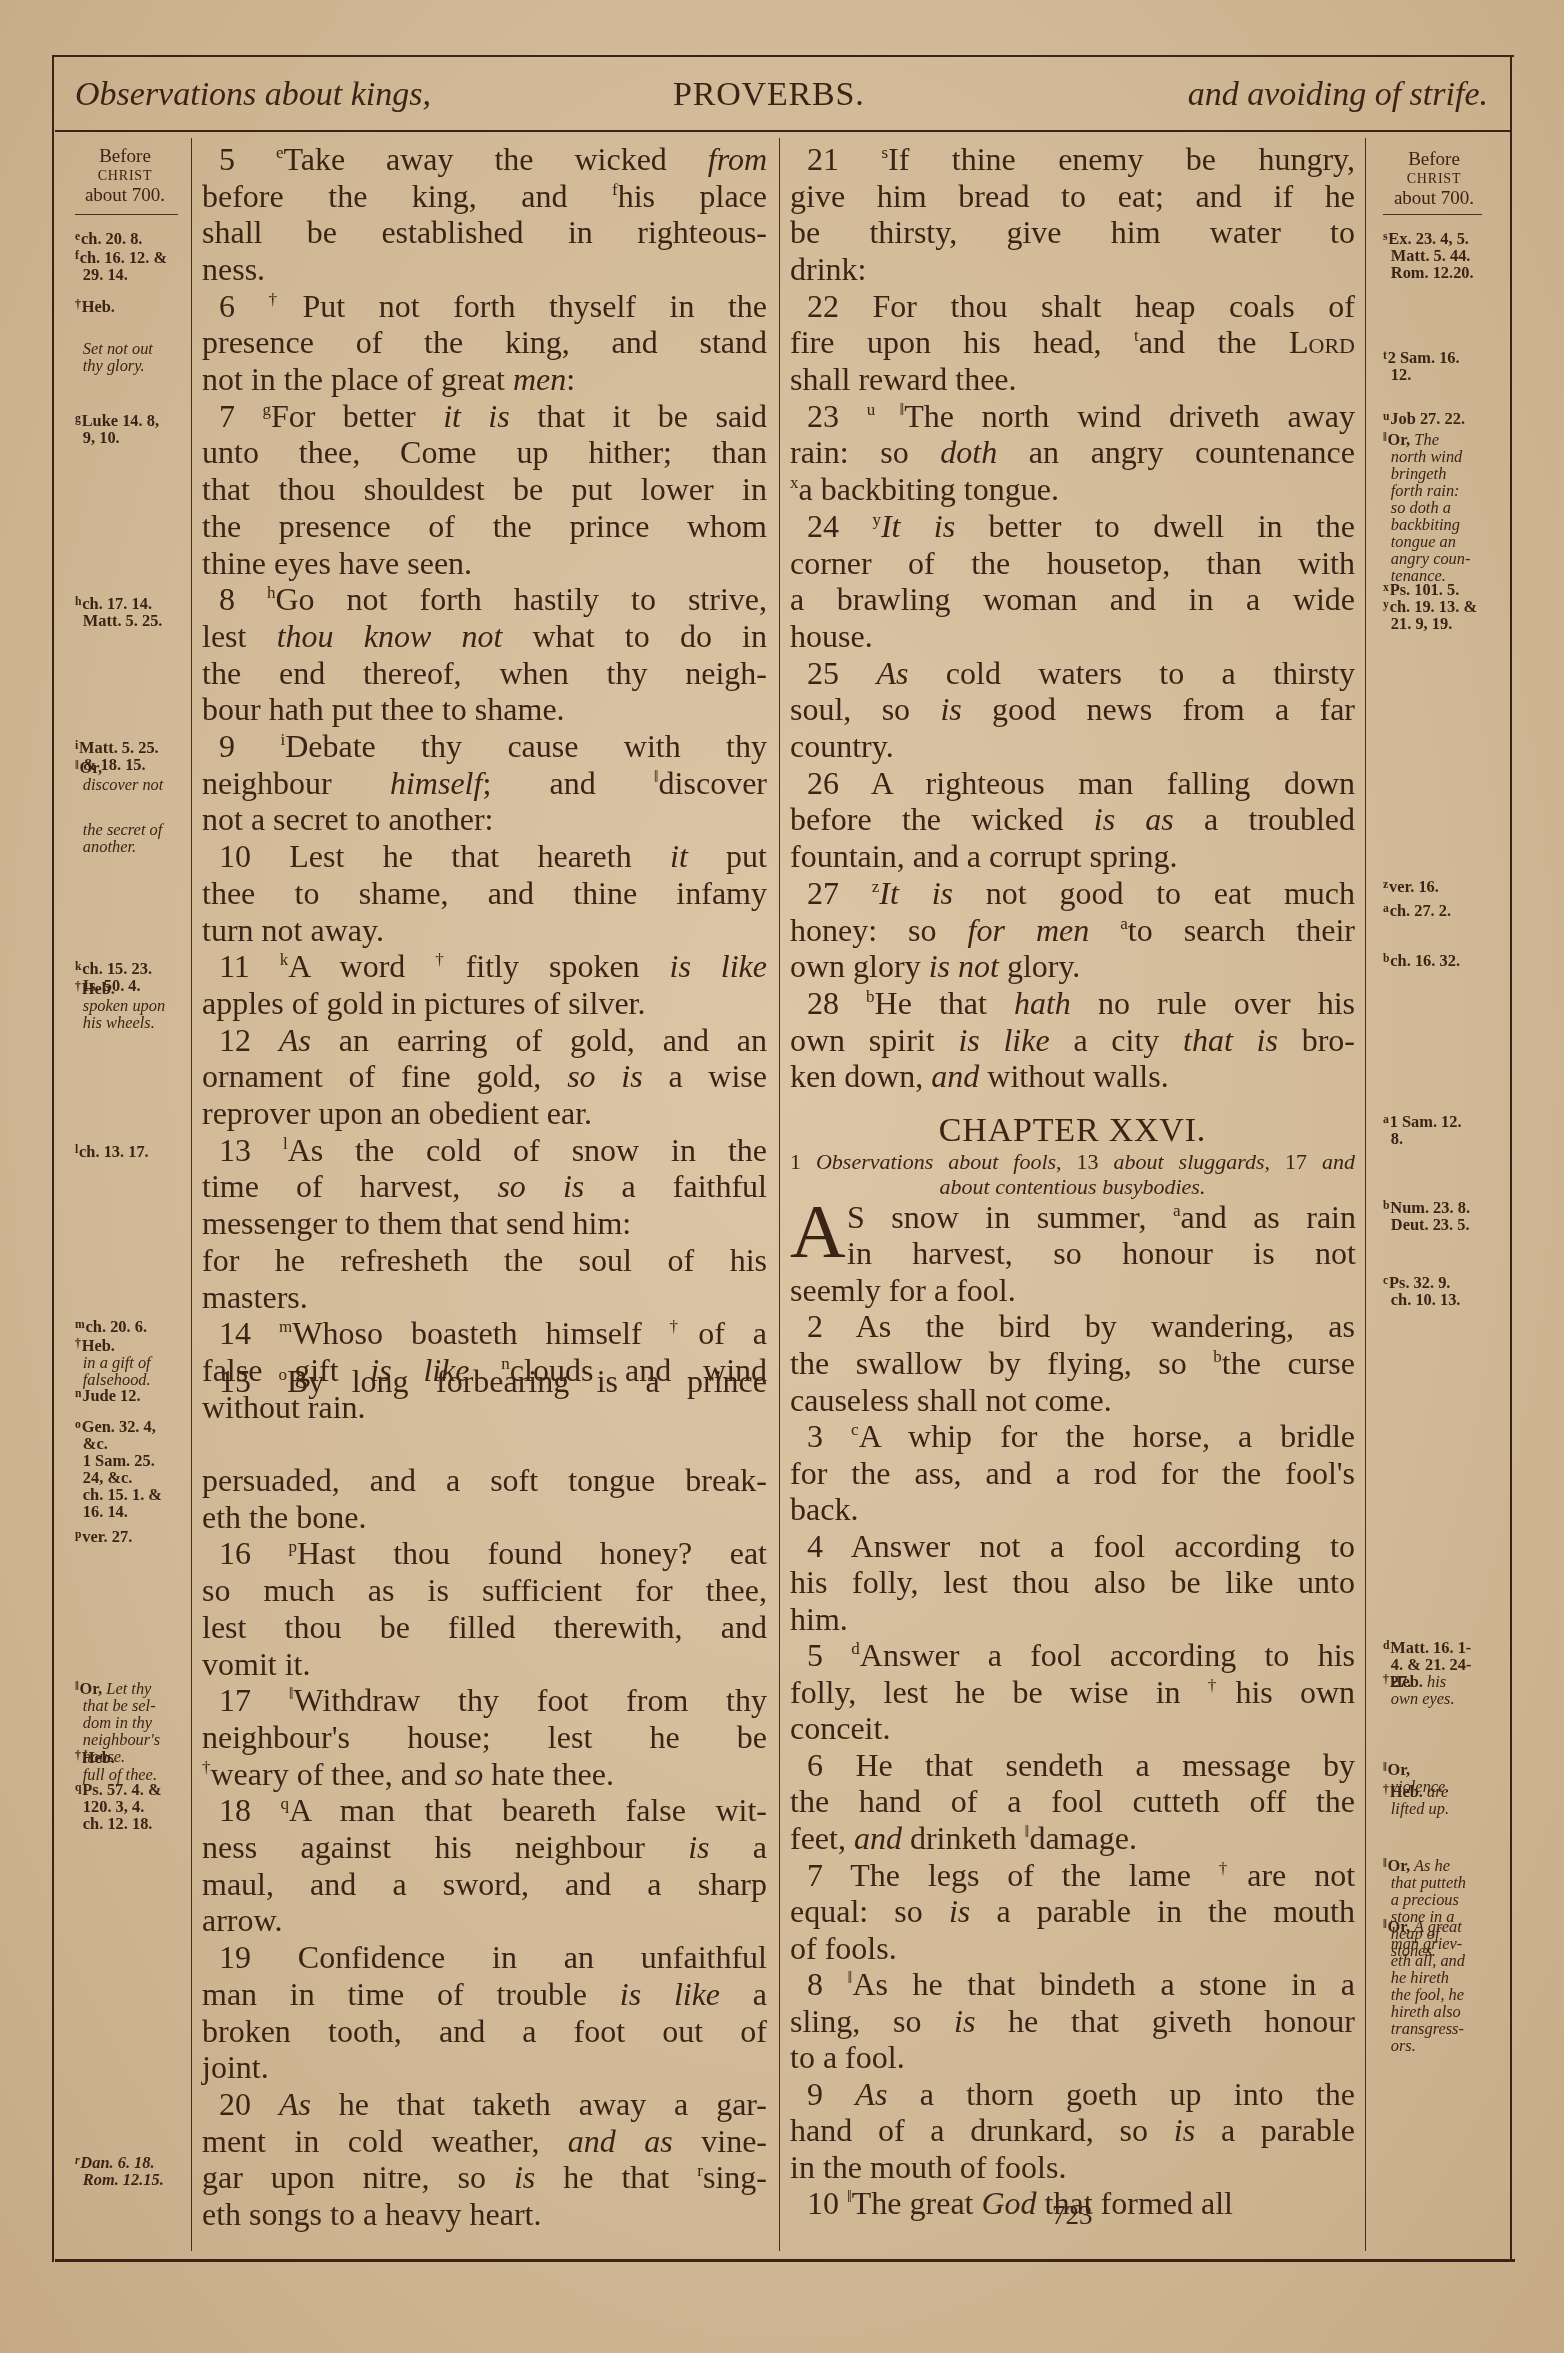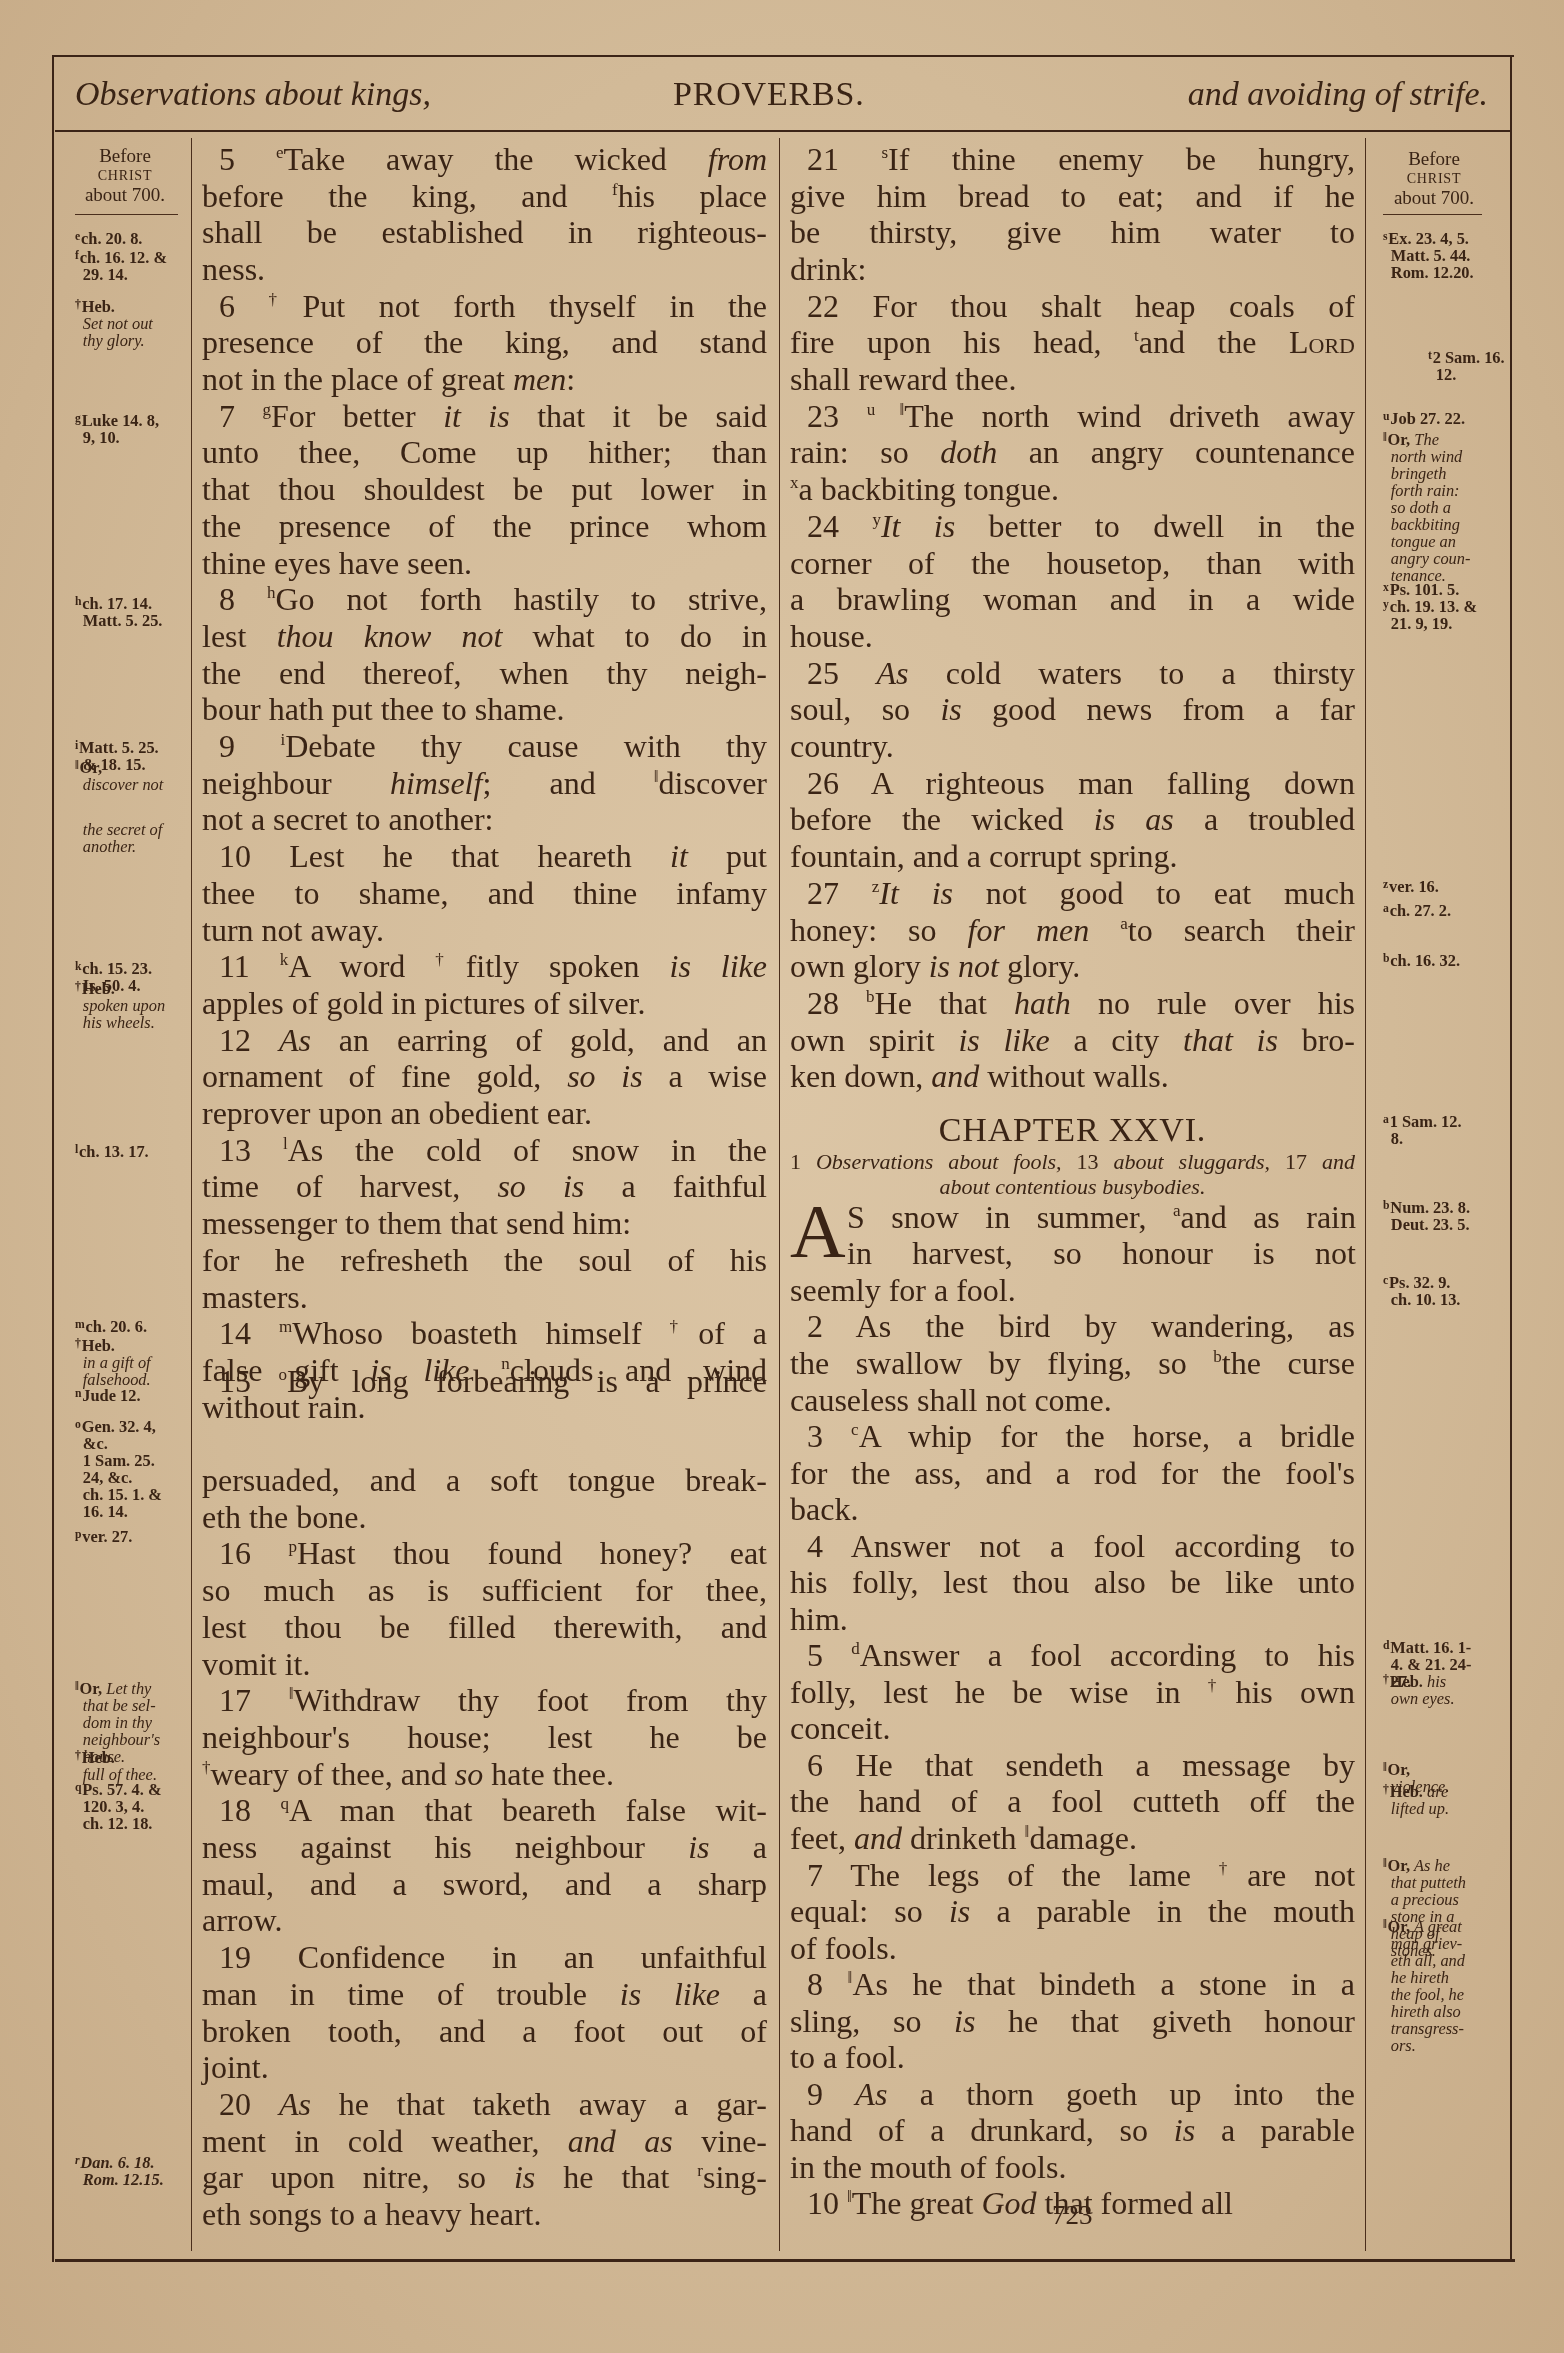--- a/index.html
+++ b/index.html
@@ -208,21 +208,21 @@
 <div id="left-notes">
     <div class="mn mn-l" style="top: 228px;">
       <div><span class="mk">e</span>ch. 20. 8.</div>
     </div>
     <div class="mn mn-l" style="top: 247px;">
       <div><span class="mk">f</span>ch. 16. 12. &amp;</div>
       <div style="padding-left: 7.8px;">29. 14.</div>
     </div>
     <div class="mn mn-l" style="top: 296px;">
       <div><span class="mk">†</span>Heb.</div>
-      <div style="padding-left: 7.8px;"><i>Set not out</i></div>
+      <div style="padding-left: 7.8px; margin-top: 25px;"><i>Set not out</i></div>
       <div style="padding-left: 7.8px;"><i>thy glory.</i></div>
     </div>
     <div class="mn mn-l" style="top: 410px;">
       <div><span class="mk">g</span>Luke 14. 8,</div>
       <div style="padding-left: 7.8px;">9, 10.</div>
     </div>
     <div class="mn mn-l" style="top: 593px;">
       <div><span class="mk">h</span>ch. 17. 14.</div>
       <div style="padding-left: 7.8px;">Matt. 5. 25.</div>
     </div>
@@ -290,21 +290,21 @@
       <div><span class="mk">r</span>Dan. 6. 18.</div>
       <div style="padding-left: 7.8px;">Rom. 12.15.</div>
     </div>
   </div>
 <div id="right-notes">
     <div class="mn mn-r" style="top: 228px;">
       <div><span class="mk">s</span>Ex. 23. 4, 5.</div>
       <div style="padding-left: 7.8px;">Matt. 5. 44.</div>
       <div style="padding-left: 7.8px;">Rom. 12.20.</div>
     </div>
-    <div class="mn mn-r" style="top: 347px; margin-left: 45px;">
+    <div class="mn mn-r" style="top: 347px;">
       <div><span class="mk">t</span>2 Sam. 16.</div>
       <div style="padding-left: 7.8px;">12.</div>
     </div>
     <div class="mn mn-r" style="top: 408px;">
       <div><span class="mk">u</span>Job 27. 22.</div>
     </div>
     <div class="mn mn-r" style="top: 429px;">
       <div><span class="mk">‖</span><span>Or,</span><i> The</i></div>
       <div style="padding-left: 7.8px;"><i>north wind</i></div>
       <div style="padding-left: 7.8px;"><i>bringeth</i></div>

